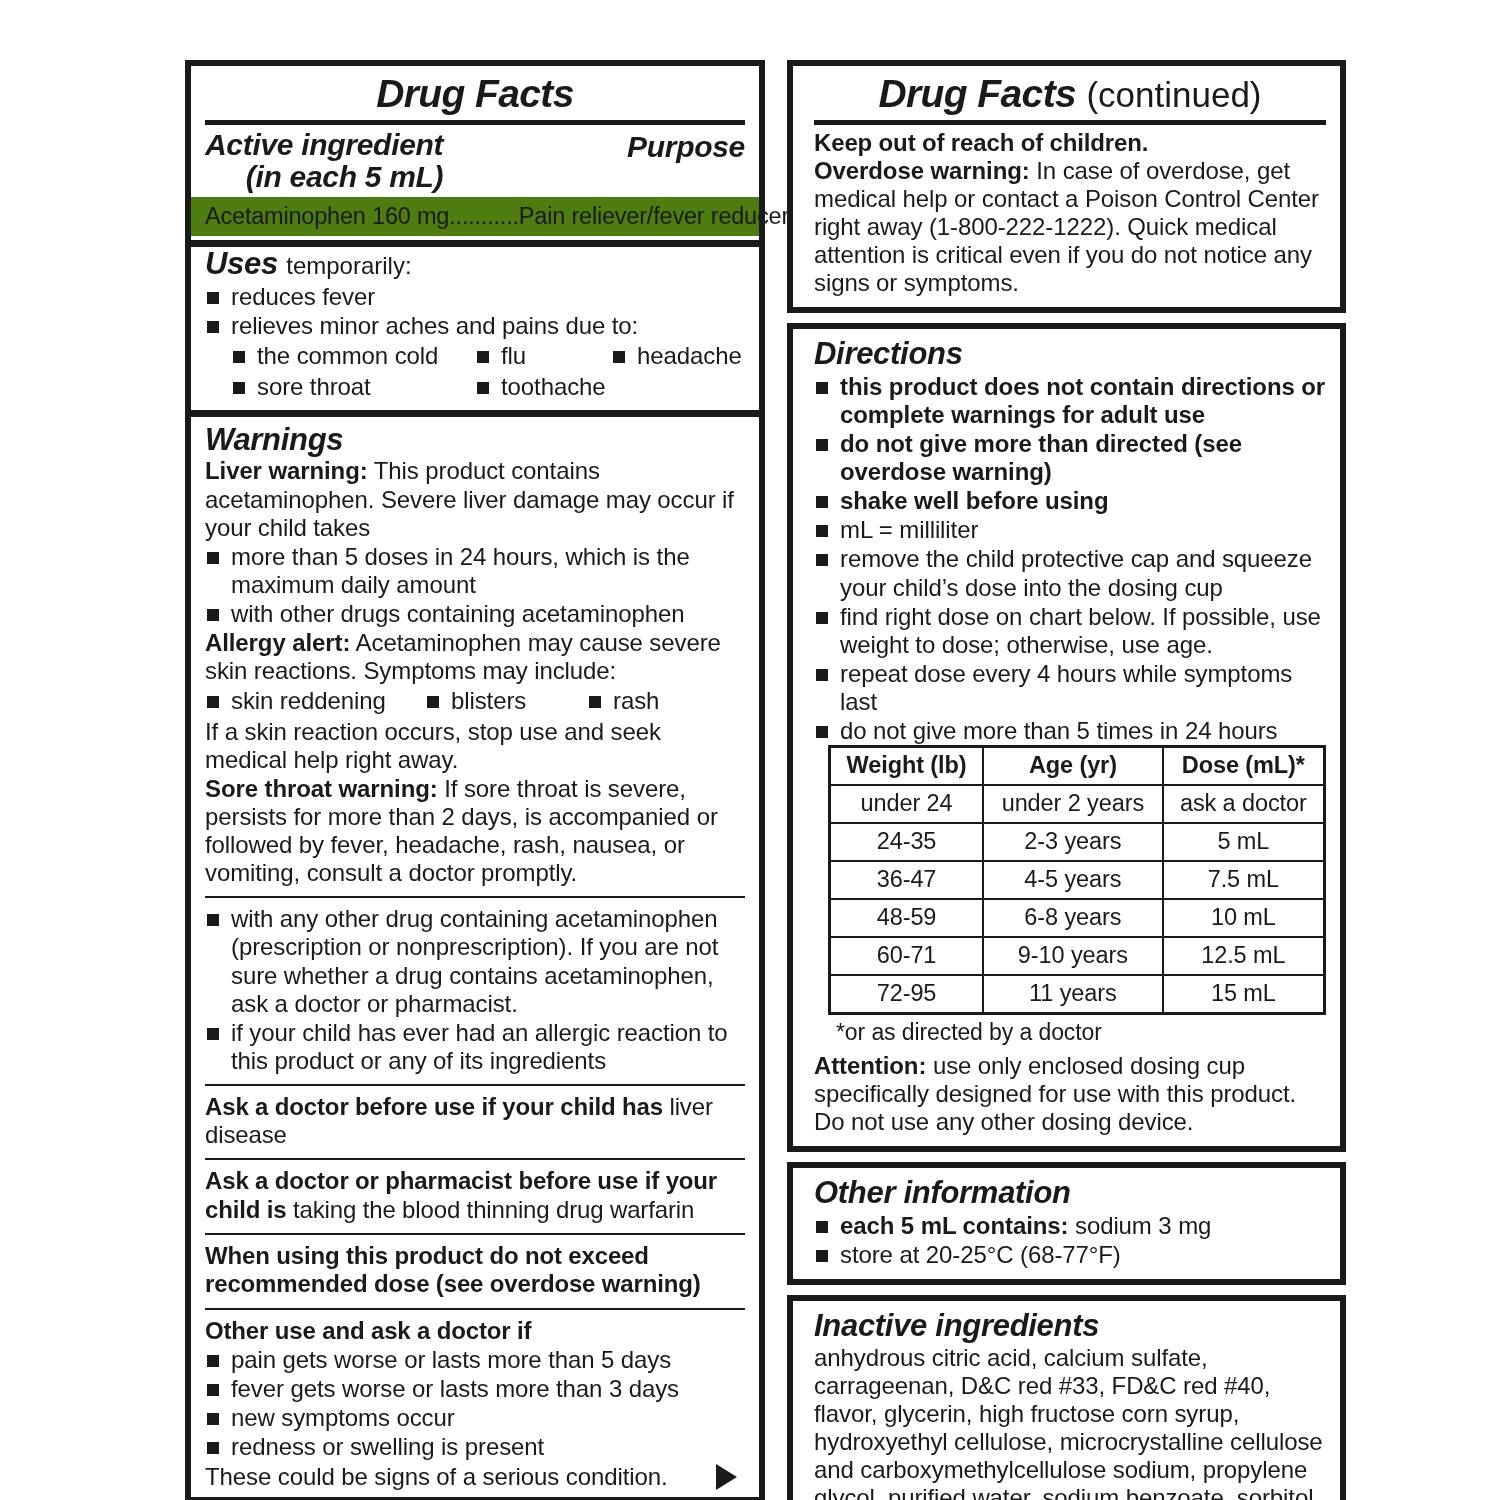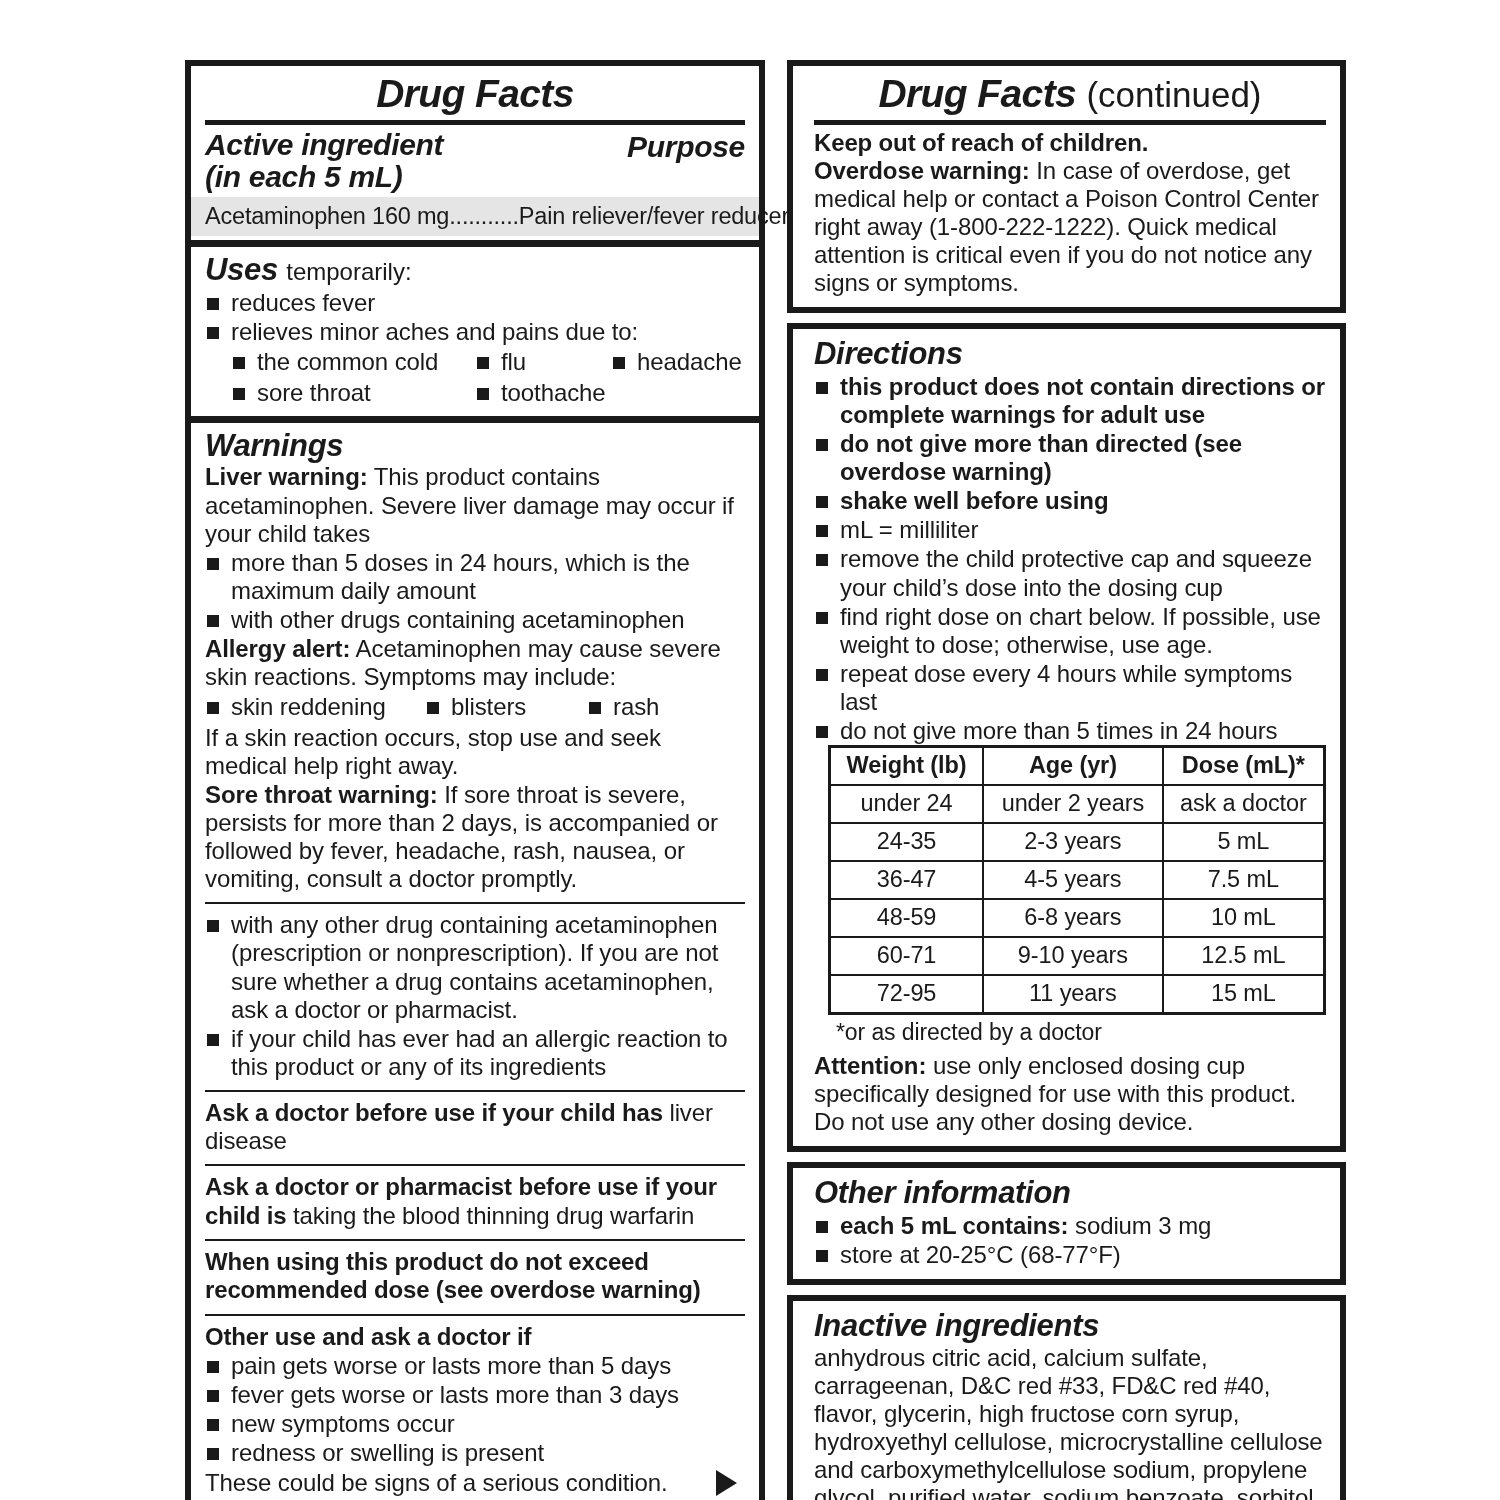--- a/index.html
+++ b/index.html
@@ -80,32 +80,33 @@
     display: flex;
     justify-content: space-between;
     align-items: flex-start;
   }
   .hdr-ai {
     font-weight: bold;
     font-style: italic;
     font-size: 30px;
     line-height: 1.07;
     letter-spacing: -0.3px;
+    text-align: right;
   }
   .hdr-purpose {
     font-weight: bold;
     font-style: italic;
     font-size: 30px;
     letter-spacing: -0.3px;
     white-space: nowrap;
     padding-top: 1px;
   }
 
   .active-row {
-    background: #e5e5e5;
+    background: #4d7c0f;
     font-size: 23.5px;
     line-height: 1.3;
     margin: 4px -14px 0 -14px;
     padding: 4px 14px 5px 14px;
     white-space: nowrap;
     letter-spacing: -0.2px;
   }
 
   .sec-head {
     font-weight: bold;
@@ -236,21 +237,21 @@
           <span>Active ingredient</span><br>
           <span>(in each 5 mL)</span>
         </div>
         <div class="hdr-purpose">Purpose</div>
       </div>
 
       <div class="active-row">Acetaminophen 160 mg...........Pain reliever/fever reducer</div>
 
       <div class="sep-thick"></div>
 
-      <div style="padding-top:6px;">
+      <div style="padding-top:0;">
         <div class="sec-head">
           <span>Uses</span>
           <span class="reg">temporarily:</span>
         </div>
         <ul class="bl">
           <li>reduces fever</li>
           <li>relieves minor aches and pains due to:</li>
         </ul>
         <div class="inline-bullets" style="margin-left:26px; margin-top:2px;">
           <span class="ib" style="width:218px;">the common cold</span>

